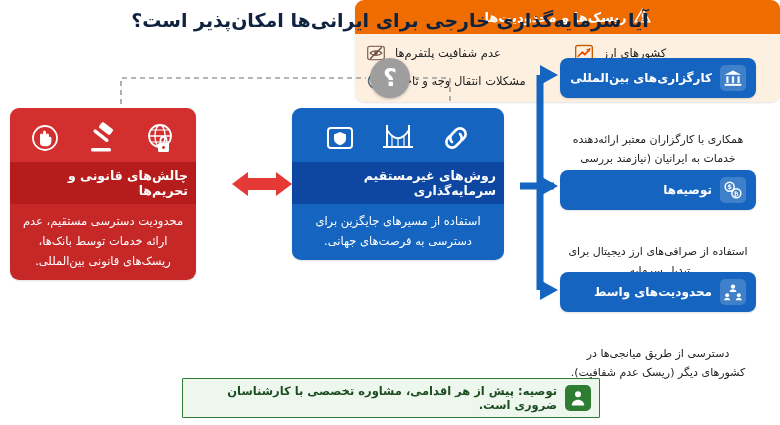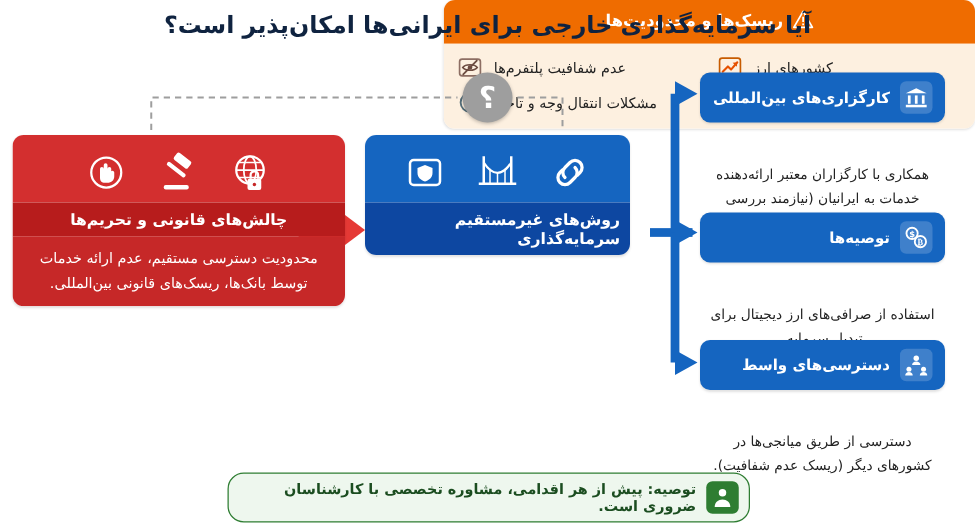--- a/index.html
+++ b/index.html
@@ -55,21 +55,21 @@
   .card-body {
     font-size: 11.5px;
     line-height: 1.75;
     text-align: center;
     padding: 7px 10px 9px;
     color: #ffffff;
   }
 
   
   #legal-card {
-    left: 10px; top: 108px; width: 266px;
+    left: 10px; top: 108px; width: 186px;
   }
   #legal-card .card-top { background: #d32f2f; }
   #legal-card .card-head { background: #b71c1c; }
   #legal-card .card-body { background: #c62828; }
 
   
   #indirect-card {
     left: 292px; top: 108px; width: 212px;
   }
   #indirect-card .card-top { background: #1565c0; }
@@ -153,21 +153,21 @@
     flex: 0 0 22px;
     display: flex; align-items: center; justify-content: center;
   }
 
   
   #advice-bar {
     position: absolute;
     left: 182px; top: 378px; width: 418px;
     background: #eef7ee;
     border: 1.5px solid #2e7d32;
-    border-radius: 13px;
+    border-radius: 1px;
     display: flex;
     align-items: center;
     gap: 8px;
     padding: 5px 8px;
     font-size: 11.5px;
     color: #1b4d20;
     font-weight: bold;
   }
   #advice-bar .a-ico {
     width: 26px; height: 26px;
@@ -295,20 +295,21 @@
       <span class="ic">
         <svg width="34" height="34" viewBox="0 0 34 34">
           <rect x="5" y="7" width="24" height="20" rx="3" fill="none" stroke="#fff" stroke-width="2"></rect>
           <path d="M17 11 l6 2.4 v4 c0 3.6-2.6 5.6-6 6.8 -3.4-1.2-6-3.2-6-6.8 v-4 z" fill="#fff"></path>
         </svg>
       </span>
     </div>
     <div class="card-head">
       <span>روش‌های غیرمستقیم سرمایه‌گذاری</span>
     </div>
+    <div class="card-body">استفاده از مسیرهای جایگزین برای دسترسی به فرصت‌های جهانی.</div>
   </div>
 
   <div class="right-box" id="box-brokers">
     <div class="right-head">
       <span class="glyph">
         <svg width="20" height="20" viewBox="0 0 24 24">
           <polygon points="12,3 22,8 2,8" fill="#fff"></polygon>
           <rect x="4" y="10" width="2.6" height="8" fill="#fff"></rect>
           <rect x="10.7" y="10" width="2.6" height="8" fill="#fff"></rect>
           <rect x="17.4" y="10" width="2.6" height="8" fill="#fff"></rect>
@@ -340,21 +341,21 @@
       <span class="glyph">
         <svg width="20" height="20" viewBox="0 0 24 24">
           <circle cx="12" cy="5.5" r="2.6" fill="#fff"></circle>
           <path d="M8 12 c0-2.2 1.8-3.4 4-3.4 s4 1.2 4 3.4 z" fill="#fff"></path>
           <circle cx="5" cy="16" r="2.4" fill="#fff"></circle>
           <path d="M1.4 22 c0-2 1.6-3.2 3.6-3.2 s3.6 1.2 3.6 3.2 z" fill="#fff"></path>
           <circle cx="19" cy="16" r="2.4" fill="#fff"></circle>
           <path d="M15.4 22 c0-2 1.6-3.2 3.6-3.2 s3.6 1.2 3.6 3.2 z" fill="#fff"></path>
         </svg>
       </span>
-      <span>دسترسی‌های واسط</span>
+      <span>محدودیت‌های واسط</span>
     </div>
     <div class="right-text">دسترسی از طریق میانجی‌ها در کشورهای دیگر (ریسک عدم شفافیت).</div>
   </div>
 
   <div id="risks-card">
     <div class="risks-head">
       <span>
         <svg width="17" height="17" viewBox="0 0 24 24">
           <path d="M12 3 L22.5 21 H1.5 Z" fill="none" stroke="#fff" stroke-width="2" stroke-linejoin="round"></path>
           <rect x="11" y="9" width="2" height="6" fill="#fff"></rect>

